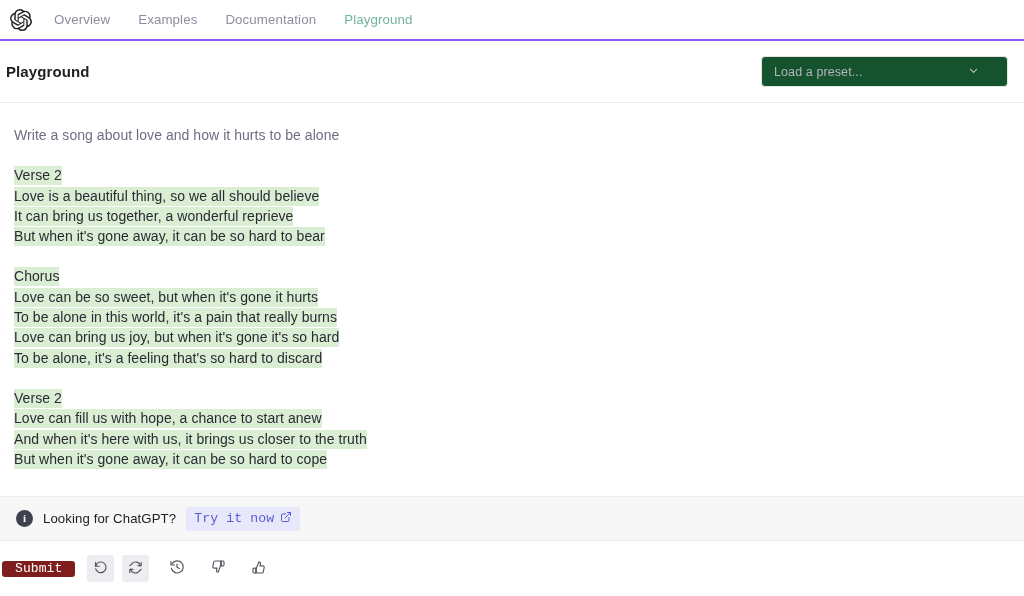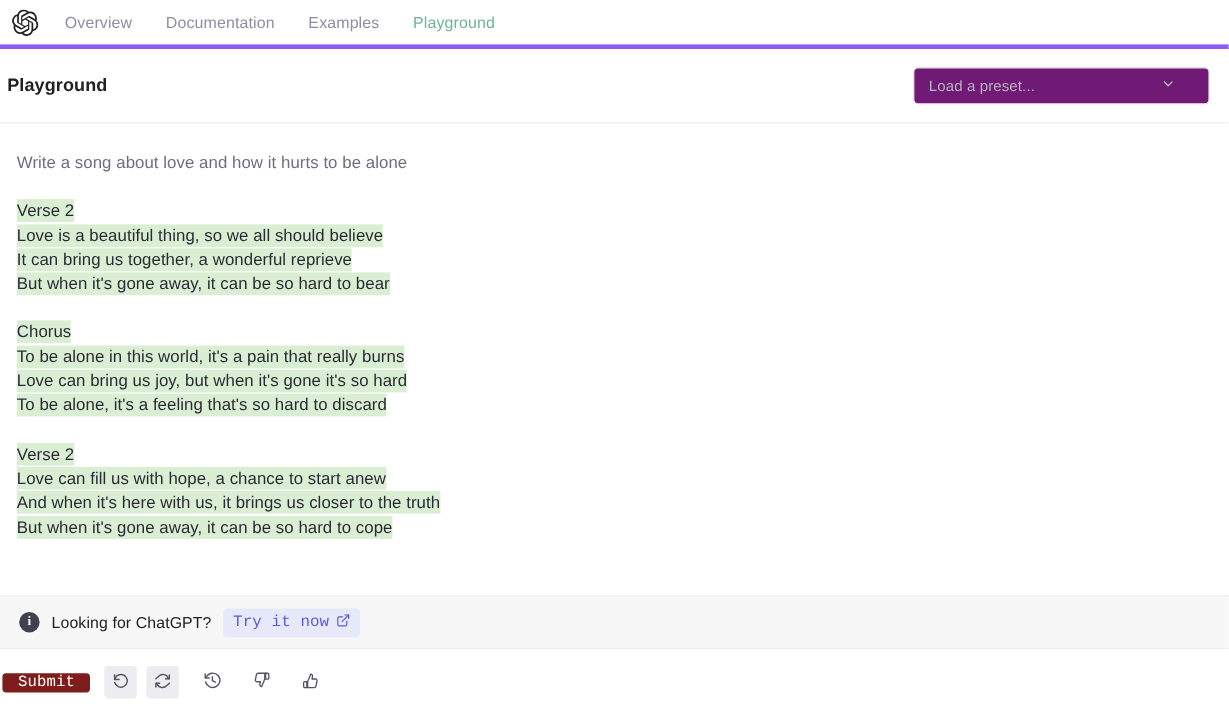--- a/index.html
+++ b/index.html
@@ -24,21 +24,21 @@
   }
 
   
   .topnav {
     height: 41px;
     flex: 0 0 41px;
     display: flex;
     align-items: center;
     padding: 0 4px 0 0;
     background: #ffffff;
-    border-bottom: 4px solid #8b5cf6;
+    border-bottom: 2px solid #8b5cf6;
   }
   .logo-wrap {
     width: 40px;
     display: flex;
     align-items: center;
     justify-content: center;
     padding-left: 2px;
   }
   .nav-links {
     display: flex;
@@ -71,21 +71,21 @@
     font-size: 15px;
     font-weight: bold;
     color: #202123;
     letter-spacing: 0.1px;
   }
   .preset-select {
     width: 247px;
     height: 31px;
     border: 1px solid #e5e5e5;
     border-radius: 4px;
-    background: #701a75;
+    background: #14532d;
     display: flex;
     align-items: center;
     justify-content: space-between;
     padding: 0 27px 0 12px;
   }
   .preset-placeholder {
     font-size: 12.5px;
     color: #b4b4bd;
     letter-spacing: 0.1px;
   }
@@ -213,22 +213,22 @@
 <div class="page">
 
   <div class="topnav">
     <div class="logo-wrap">
       <svg width="22" height="22" viewBox="0 0 24 24" fill="#202123" aria-hidden="true">
         <path d="M22.28 9.82a5.98 5.98 0 0 0-.52-4.91 6.05 6.05 0 0 0-6.51-2.9A6.07 6.07 0 0 0 4.98 4.18a5.98 5.98 0 0 0-3.99 2.9 6.05 6.05 0 0 0 .74 7.1 5.98 5.98 0 0 0 .51 4.91 6.05 6.05 0 0 0 6.52 2.9A5.98 5.98 0 0 0 13.26 24a6.06 6.06 0 0 0 5.77-4.21 5.99 5.99 0 0 0 3.98-2.9 6.06 6.06 0 0 0-.73-7.07zm-9.02 12.6a4.48 4.48 0 0 1-2.88-1.04l.14-.08 4.78-2.76a.79.79 0 0 0 .39-.68v-6.74l2.02 1.17a.07.07 0 0 1 .04.05v5.58a4.5 4.5 0 0 1-4.5 4.5zM3.6 18.3a4.47 4.47 0 0 1-.54-3.01l.14.09 4.78 2.76a.77.77 0 0 0 .78 0l5.84-3.37v2.33a.08.08 0 0 1-.03.06l-4.83 2.79a4.5 4.5 0 0 1-6.14-1.65zM2.34 7.9a4.48 4.48 0 0 1 2.34-1.97V11.6a.77.77 0 0 0 .38.67l5.81 3.35-2.02 1.17a.08.08 0 0 1-.07 0L3.95 14a4.5 4.5 0 0 1-1.61-6.1zm16.6 3.86L13.1 8.38 15.12 7.2a.08.08 0 0 1 .07 0l4.83 2.79a4.49 4.49 0 0 1-.68 8.1v-5.67a.8.8 0 0 0-.4-.67zm2.01-3.03l-.14-.09-4.77-2.78a.78.78 0 0 0-.79 0L9.42 9.23V6.9a.07.07 0 0 1 .03-.06l4.83-2.79a4.5 4.5 0 0 1 6.68 4.66zM8.32 12.87L6.3 11.7a.08.08 0 0 1-.04-.06V6.07a4.5 4.5 0 0 1 7.38-3.45l-.14.08L8.72 5.46a.79.79 0 0 0-.4.68zm1.1-2.37L12.02 9l2.6 1.5v3l-2.6 1.5-2.6-1.5z"></path>
       </svg>
     </div>
     <div class="nav-links">
       <a class="nav-link" href="#">Overview</a>
+      <a class="nav-link" href="#">Examples</a>
       <a class="nav-link" href="#">Documentation</a>
-      <a class="nav-link" href="#">Examples</a>
       <a class="nav-link active" href="#">Playground</a>
     </div>
   </div>
 
   <div class="header">
     <div class="page-title">Playground</div>
     <div class="preset-select">
       <span class="preset-placeholder">Load a preset...</span>
       <span class="chev">
         <svg width="13" height="13" viewBox="0 0 20 20" fill="none" stroke="#c4c4cd" stroke-width="1.6" stroke-linecap="round" stroke-linejoin="round">
@@ -244,20 +244,21 @@
 
       <div class="stanza">
         <div class="comp-line"><span>Verse 2</span></div>
         <div class="comp-line"><span>Love is a beautiful thing, so we all should believe</span></div>
         <div class="comp-line"><span>It can bring us together, a wonderful reprieve</span></div>
         <div class="comp-line"><span>But when it's gone away, it can be so hard to bear</span></div>
       </div>
 
       <div class="stanza">
         <div class="comp-line"><span>Chorus</span></div>
+        <div class="comp-line"><span>Love can be so sweet, but when it's gone it hurts</span></div>
         <div class="comp-line"><span>To be alone in this world, it's a pain that really burns</span></div>
         <div class="comp-line"><span>Love can bring us joy, but when it's gone it's so hard</span></div>
         <div class="comp-line"><span>To be alone, it's a feeling that's so hard to discard</span></div>
       </div>
 
       <div class="stanza">
         <div class="comp-line"><span>Verse 2</span></div>
         <div class="comp-line"><span>Love can fill us with hope, a chance to start anew</span></div>
         <div class="comp-line"><span>And when it's here with us, it brings us closer to the truth</span></div>
         <div class="comp-line"><span>But when it's gone away, it can be so hard to cope</span></div>

